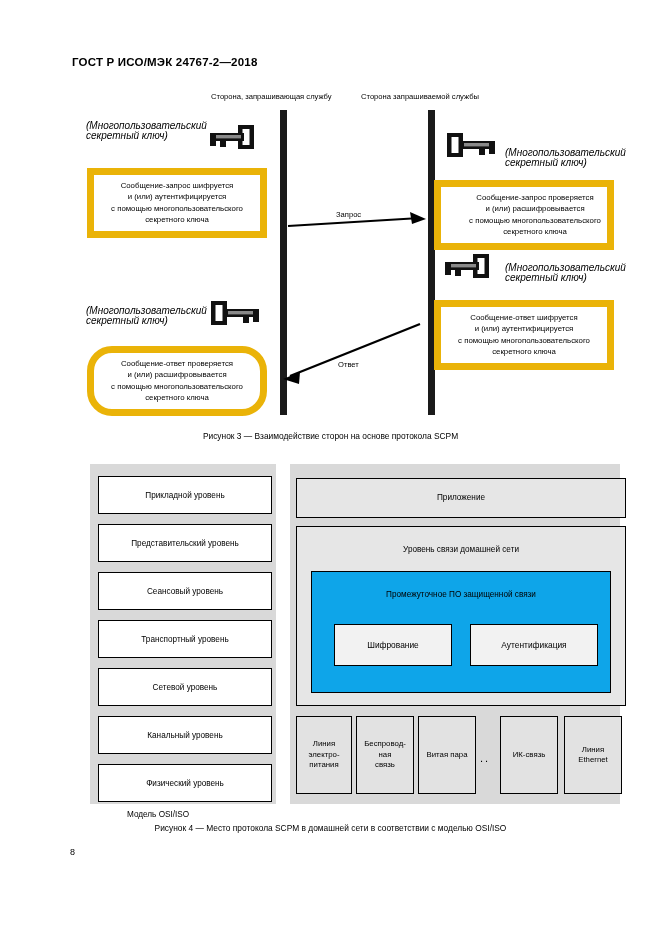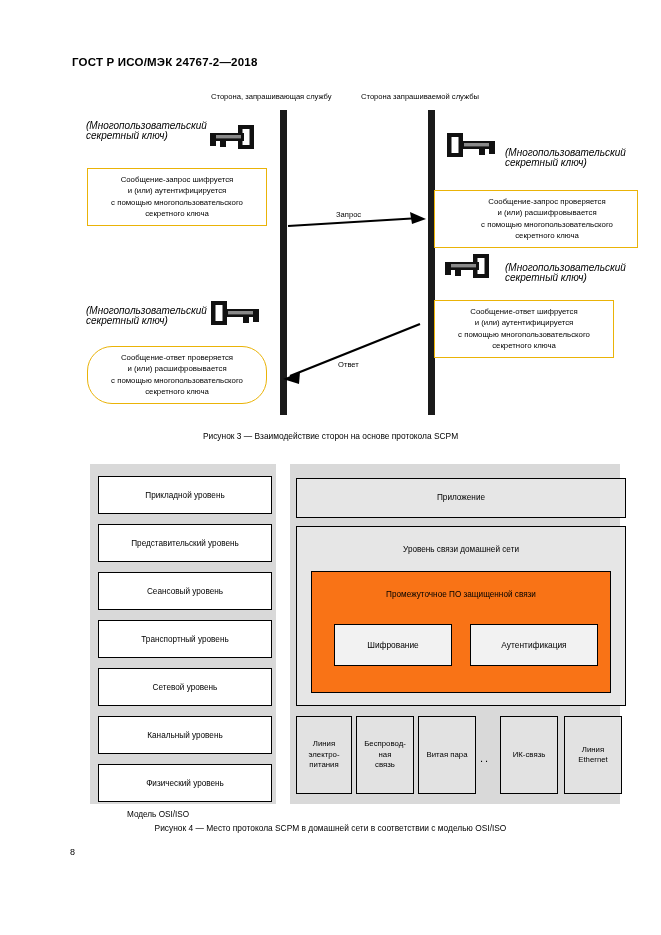--- a/index.html
+++ b/index.html
@@ -51,21 +51,21 @@
   .lifeline {
     position: absolute;
     width: 7px;
     background: #1a1a1a;
   }
   .lifeline.left  { left: 280px; top: 22px; height: 305px; }
   .lifeline.right { left: 428px; top: 22px; height: 305px; }
 
   .msgbox {
     position: absolute;
-    border: 1px solid #eab308;
+    border: 7px solid #eab308;
     background: #fff;
     box-sizing: border-box;
     text-align: center;
     font-size: 7.8px;
     line-height: 11.4px;
     padding: 5px 6px 5px 6px;
   }
   .msgbox .ln { display: block; white-space: nowrap; }
 
   .keylabel {
@@ -231,21 +231,21 @@
         <rect x="21" y="11" width="26" height="3.4" fill="#8a8a8a"></rect>
         <rect x="46" y="9" width="6" height="13" fill="#111"></rect>
         <rect x="36" y="16" width="6" height="7" fill="#111"></rect>
       </svg>
     </div>
     <div class="keylabel" style="left:505px; top:60px;">
       <span class="ln">(Многопользовательский</span>
       <span class="ln">секретный ключ)</span>
     </div>
 
-    <div class="msgbox" style="left:434px; top:102px; width:204px;padding-left:28px;">
+    <div class="msgbox" style="left:434px; top:92px; width:180px;padding-left:28px;">
       <span class="ln">Сообщение-запрос проверяется</span>
       <span class="ln">и (или) расшифровывается</span>
       <span class="ln">с помощью многопользовательского</span>
       <span class="ln">секретного ключа</span>
     </div>
 
     <div class="keyicon" style="left:443px; top:165px;">
       <svg width="54" height="26" viewBox="0 0 54 26">
         <rect x="30" y="1" width="16" height="24" fill="#111"></rect>
         <rect x="34.5" y="5" width="7" height="16" fill="#fff"></rect>
@@ -308,21 +308,21 @@
 
     <div class="osi-label" style="left:127px; top:348px;">Модель OSI/ISO</div>
 
     <div class="sw-box" style="left:296px; top:16px; width:330px; height:40px;">
       <span class="cap" style="top:14px;">Приложение</span>
     </div>
 
     <div class="sw-box" style="left:296px; top:64px; width:330px; height:180px;padding-left:32px;">
       <span class="cap" style="top:18px;">Уровень связи домашней сети</span>
 
-      <div class="sw-box" style="left:14px; top:44px; width:300px; height:122px; background:#f97316;">
+      <div class="sw-box" style="left:14px; top:44px; width:300px; height:122px; background:#0ea5e9;">
         <span class="cap" style="top:18px;">Промежуточное ПО защищенной связи</span>
 
         <div class="inner-box" style="left:22px; top:52px; width:118px; height:42px;">Шифрование</div>
         <div class="inner-box" style="left:158px; top:52px; width:128px; height:42px;">Аутентификация</div>
       </div>
     </div>
 
     <div style="position:absolute; left:296px; top:254px; width:330px; height:80px;">
       <div class="media-box" style="left:0px; width:56px;">
         <div>

